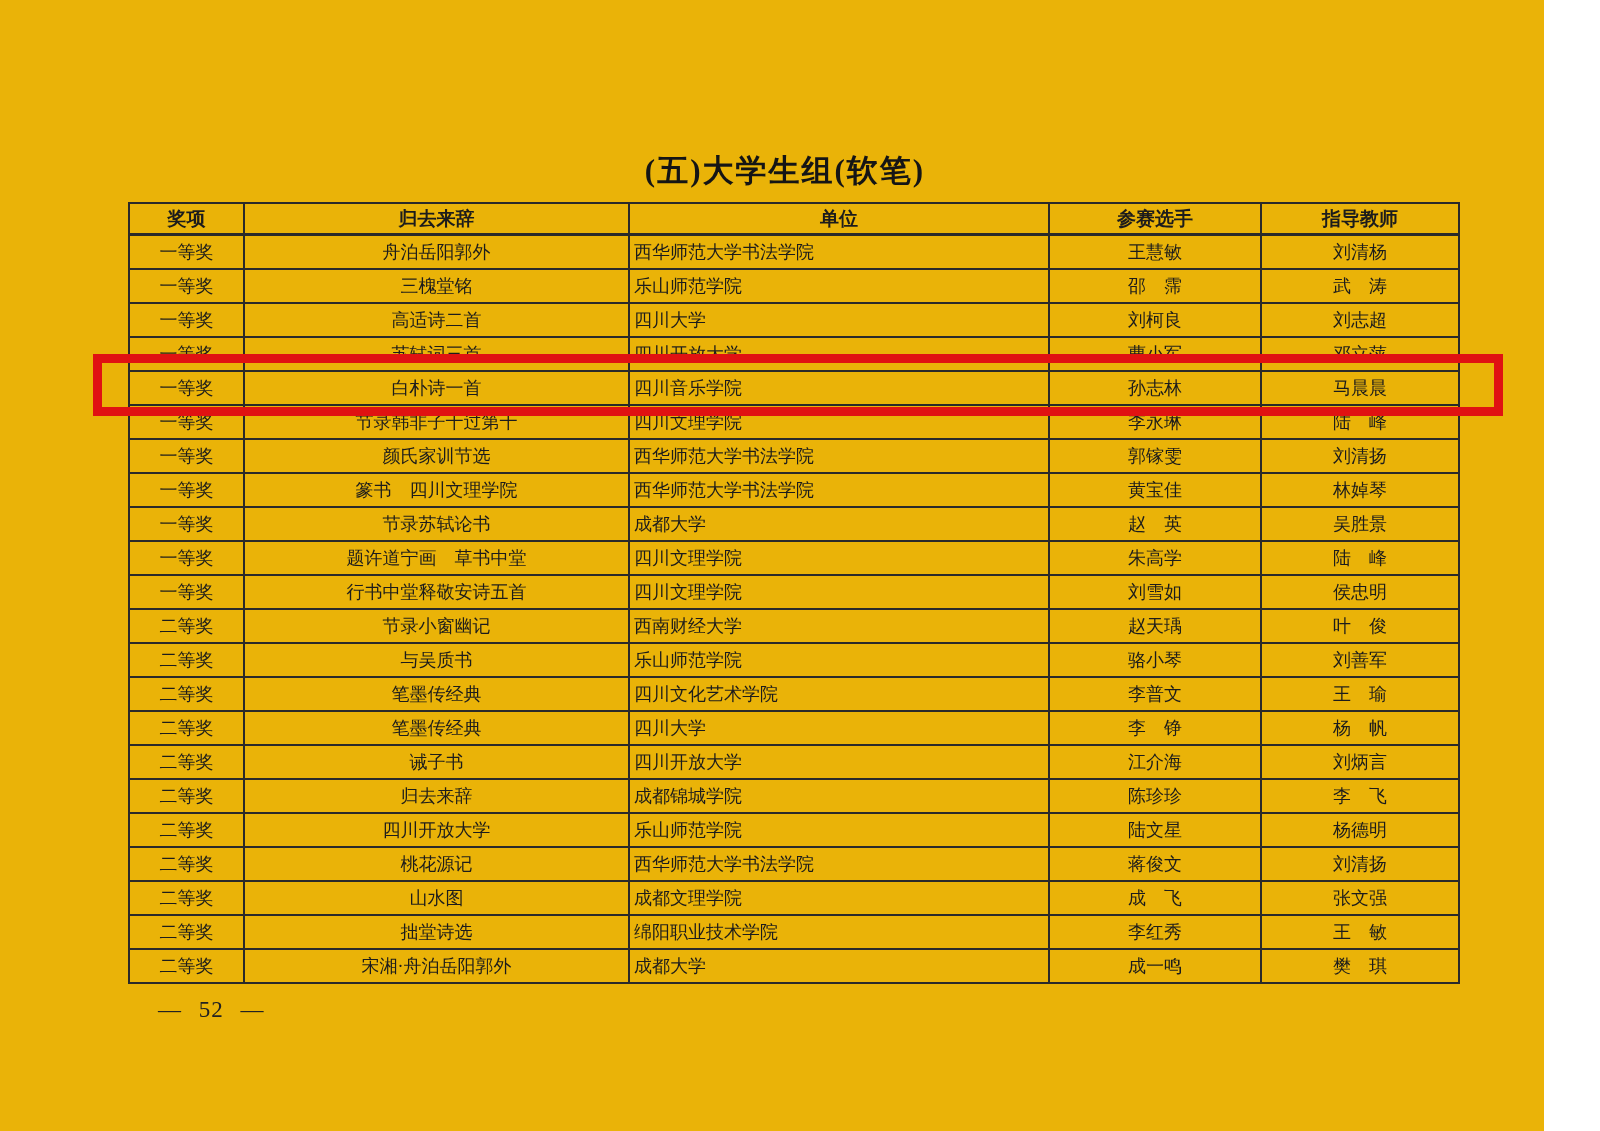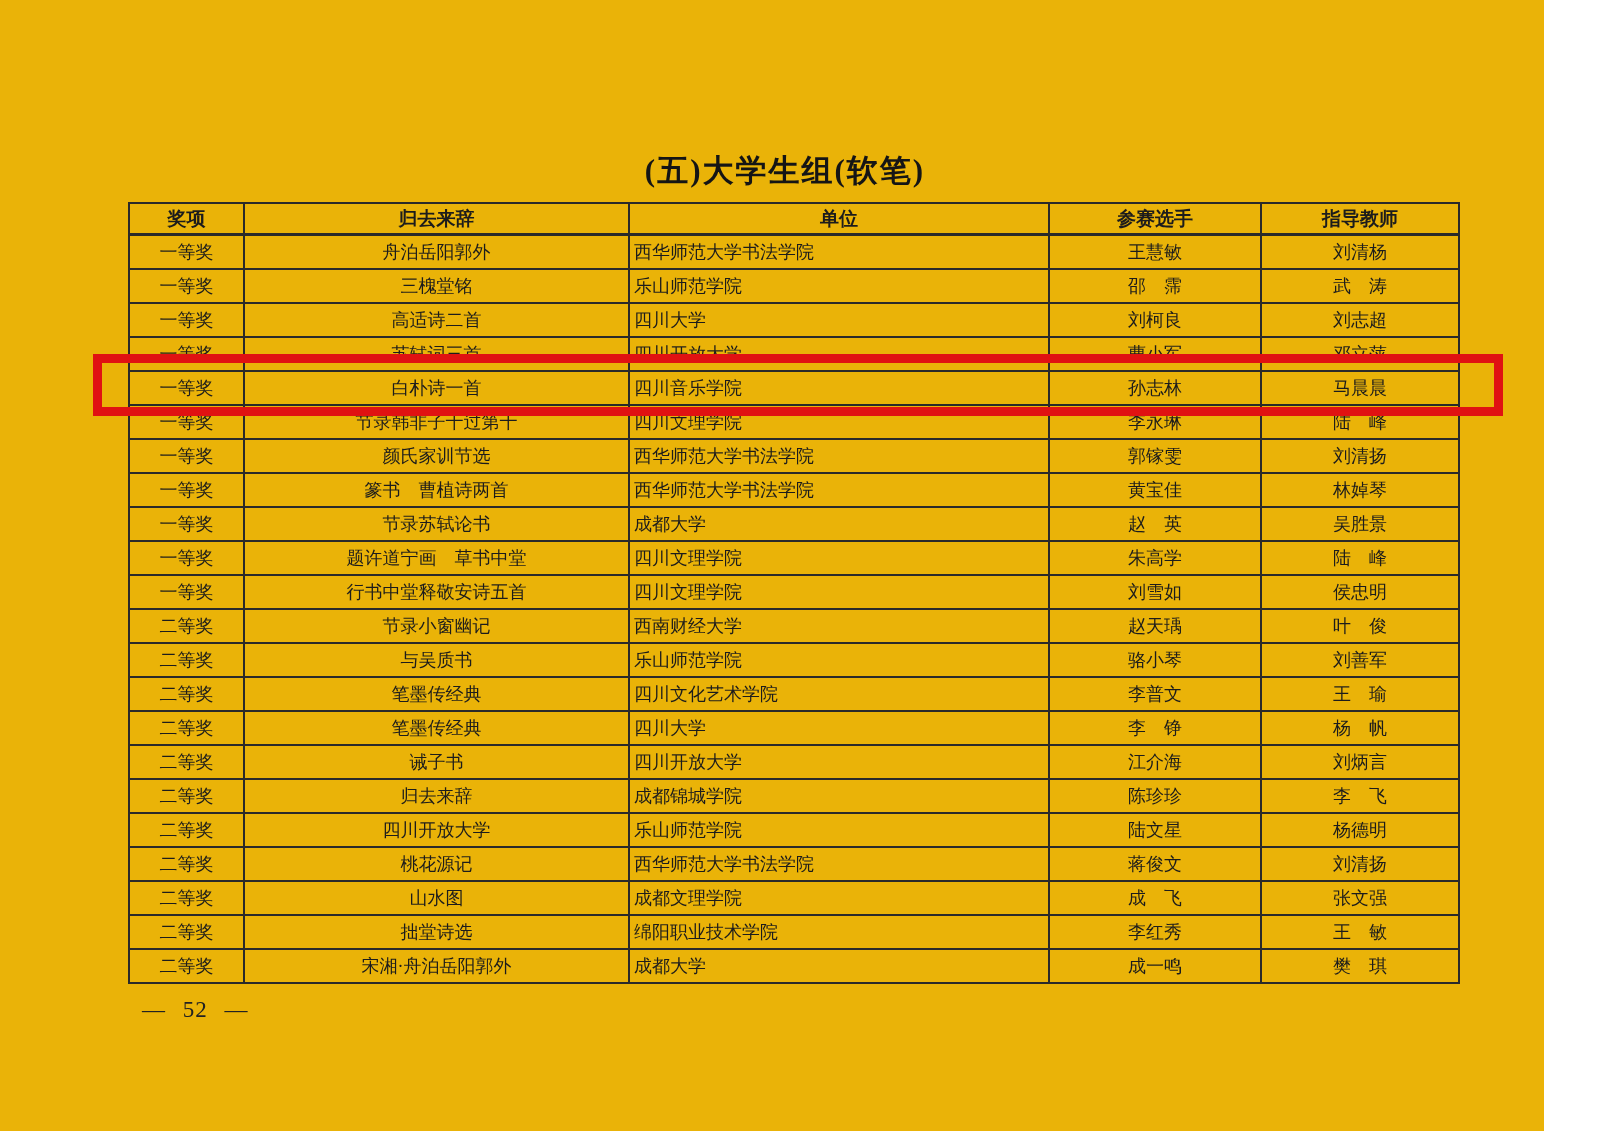--- a/index.html
+++ b/index.html
@@ -59,21 +59,21 @@
     left: 93px;
     top: 354px;
     width: 1392px;
     height: 44px;
     border: 9px solid #e01212;
     z-index: 5;
     pointer-events: none;
   }
   .page-number {
     position: absolute;
-    left: 142px;
+    left: 158px;
     top: 997px;
     font-size: 23px;
     letter-spacing: 1px;
     color: #222222;
     word-spacing: 10px;
   }
 </style>
 </head>
 <body>
 
@@ -143,21 +143,21 @@
     </tr>
         <tr>
       <td>一等奖</td>
       <td>颜氏家训节选</td>
       <td class="cell-unit">西华师范大学书法学院</td>
       <td>郭镓雯</td>
       <td>刘清扬</td>
     </tr>
         <tr>
       <td>一等奖</td>
-      <td>篆书　曹植诗两首</td>
+      <td>篆书　四川文理学院</td>
       <td class="cell-unit">西华师范大学书法学院</td>
       <td>黄宝佳</td>
       <td>林婥琴</td>
     </tr>
         <tr>
       <td>一等奖</td>
       <td>节录苏轼论书</td>
       <td class="cell-unit">成都大学</td>
       <td>赵　英</td>
       <td>吴胜景</td>

